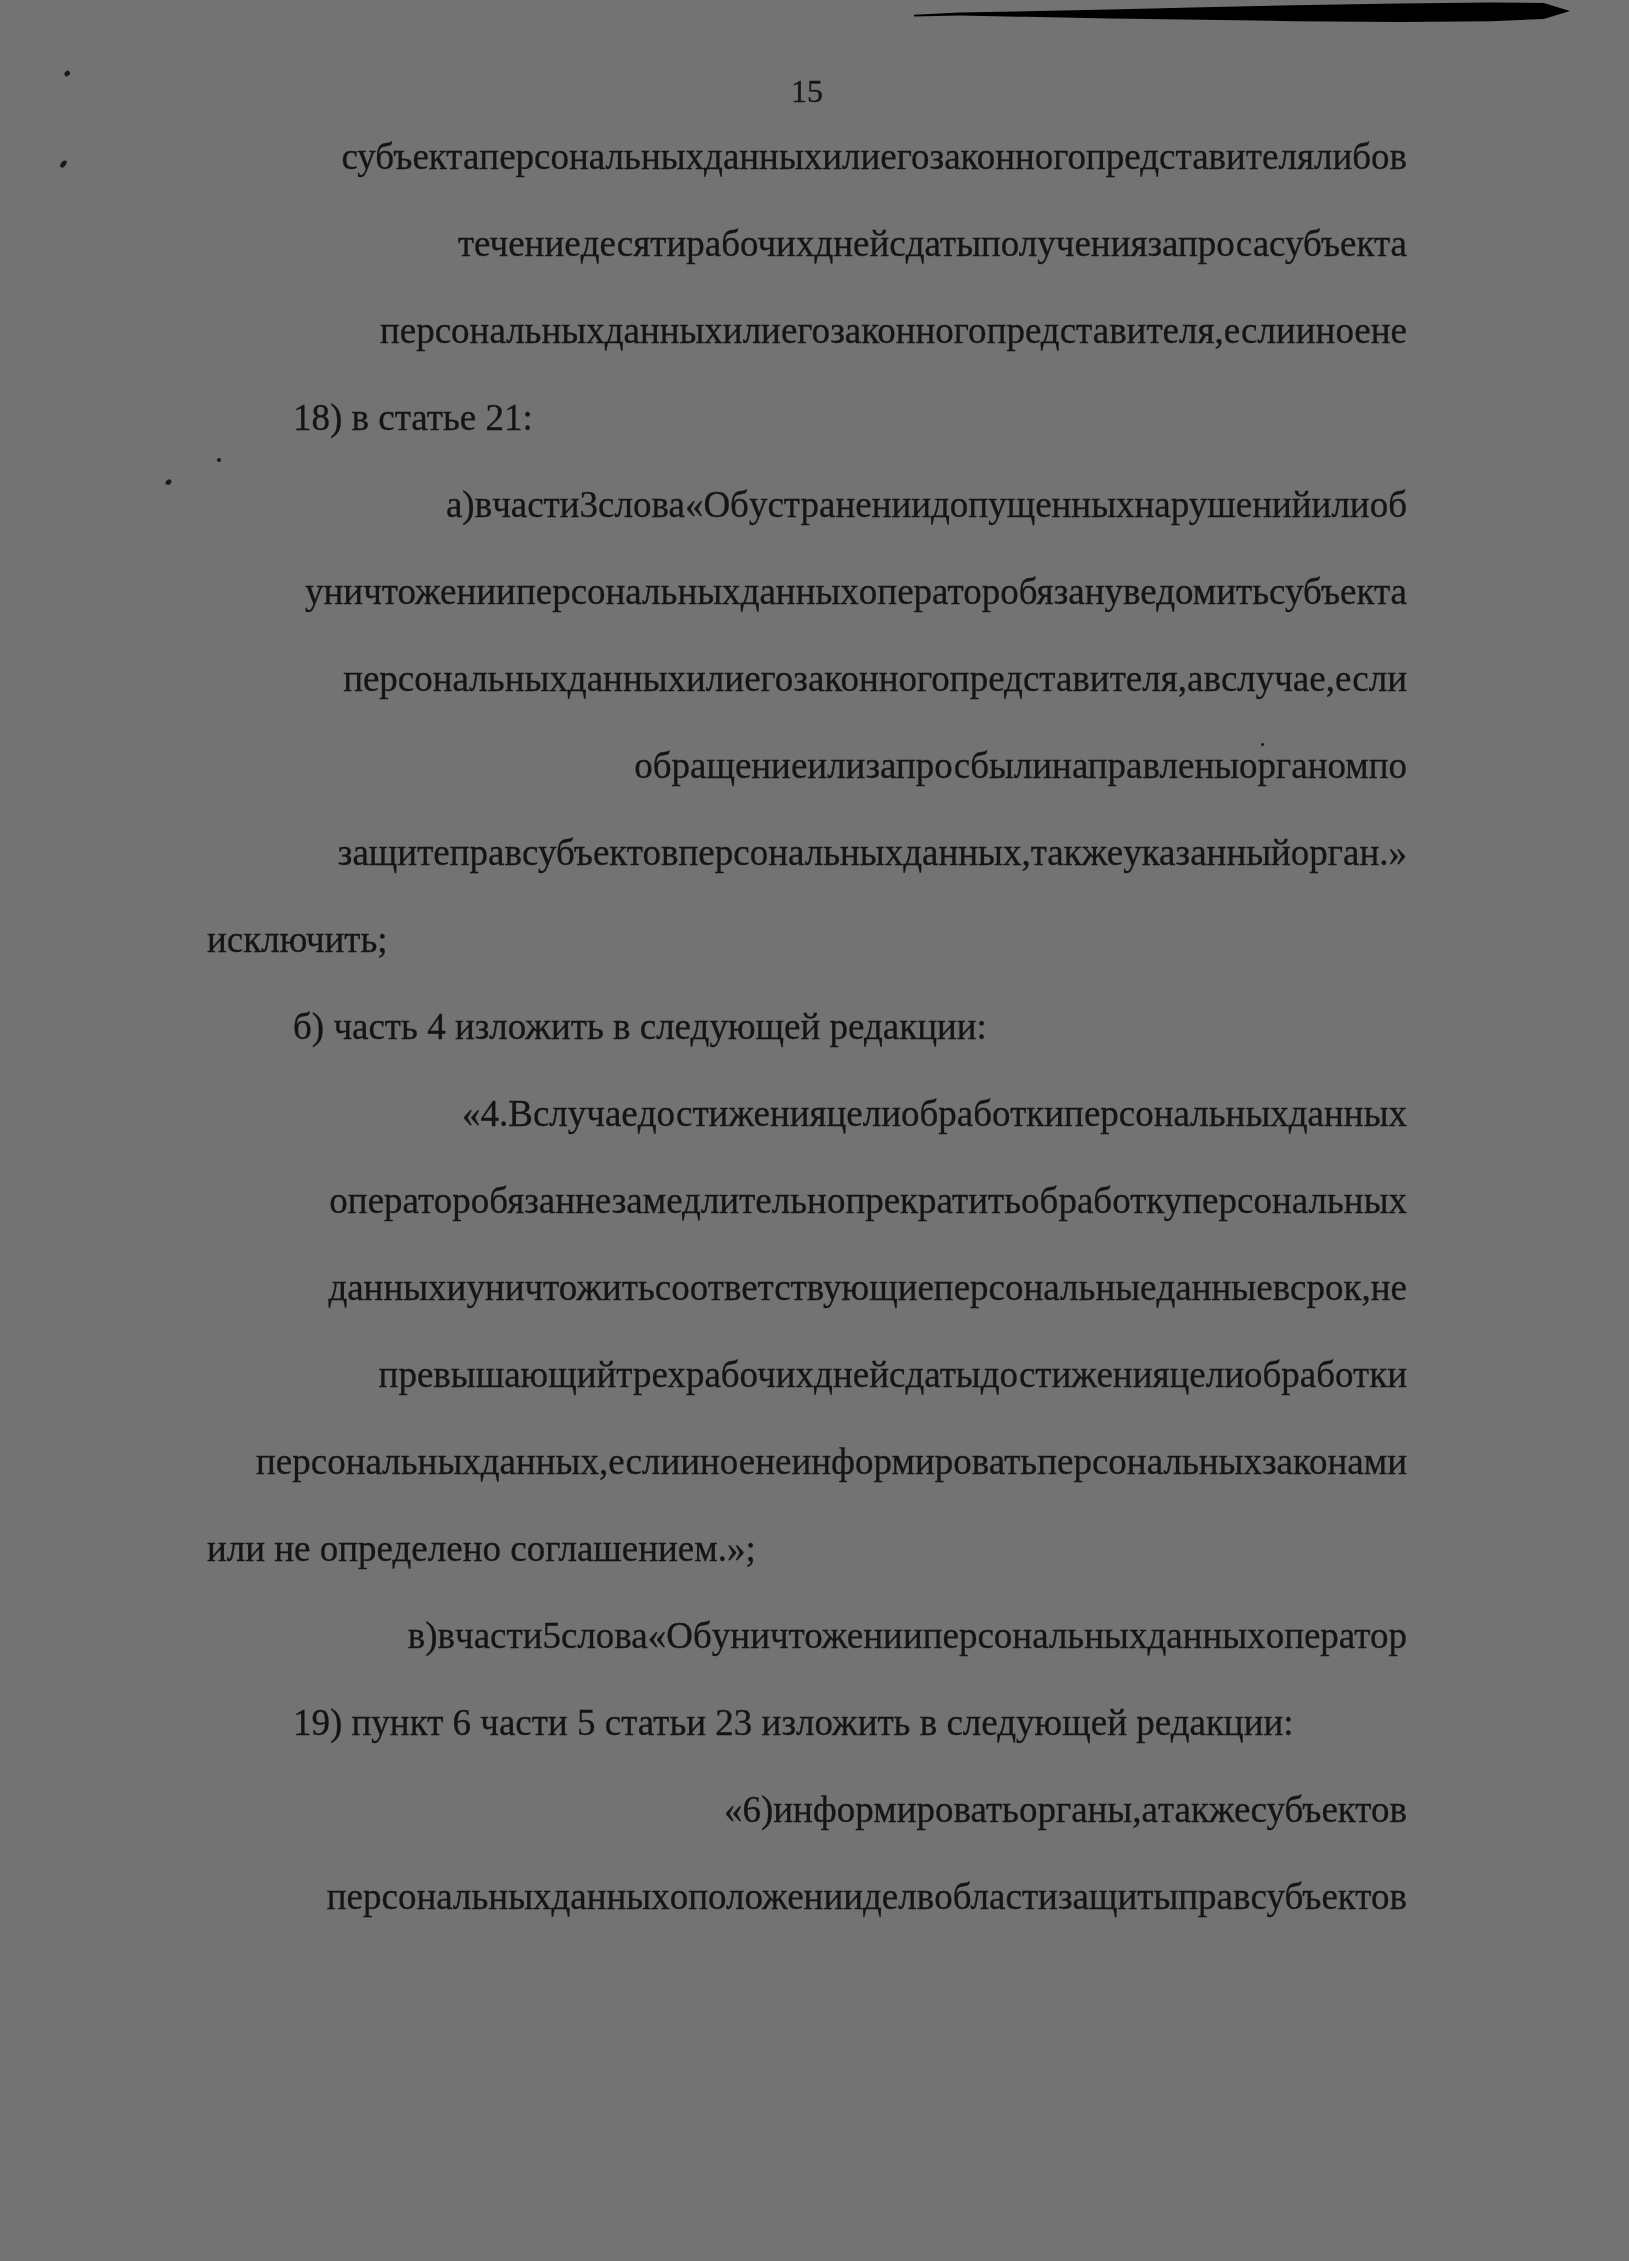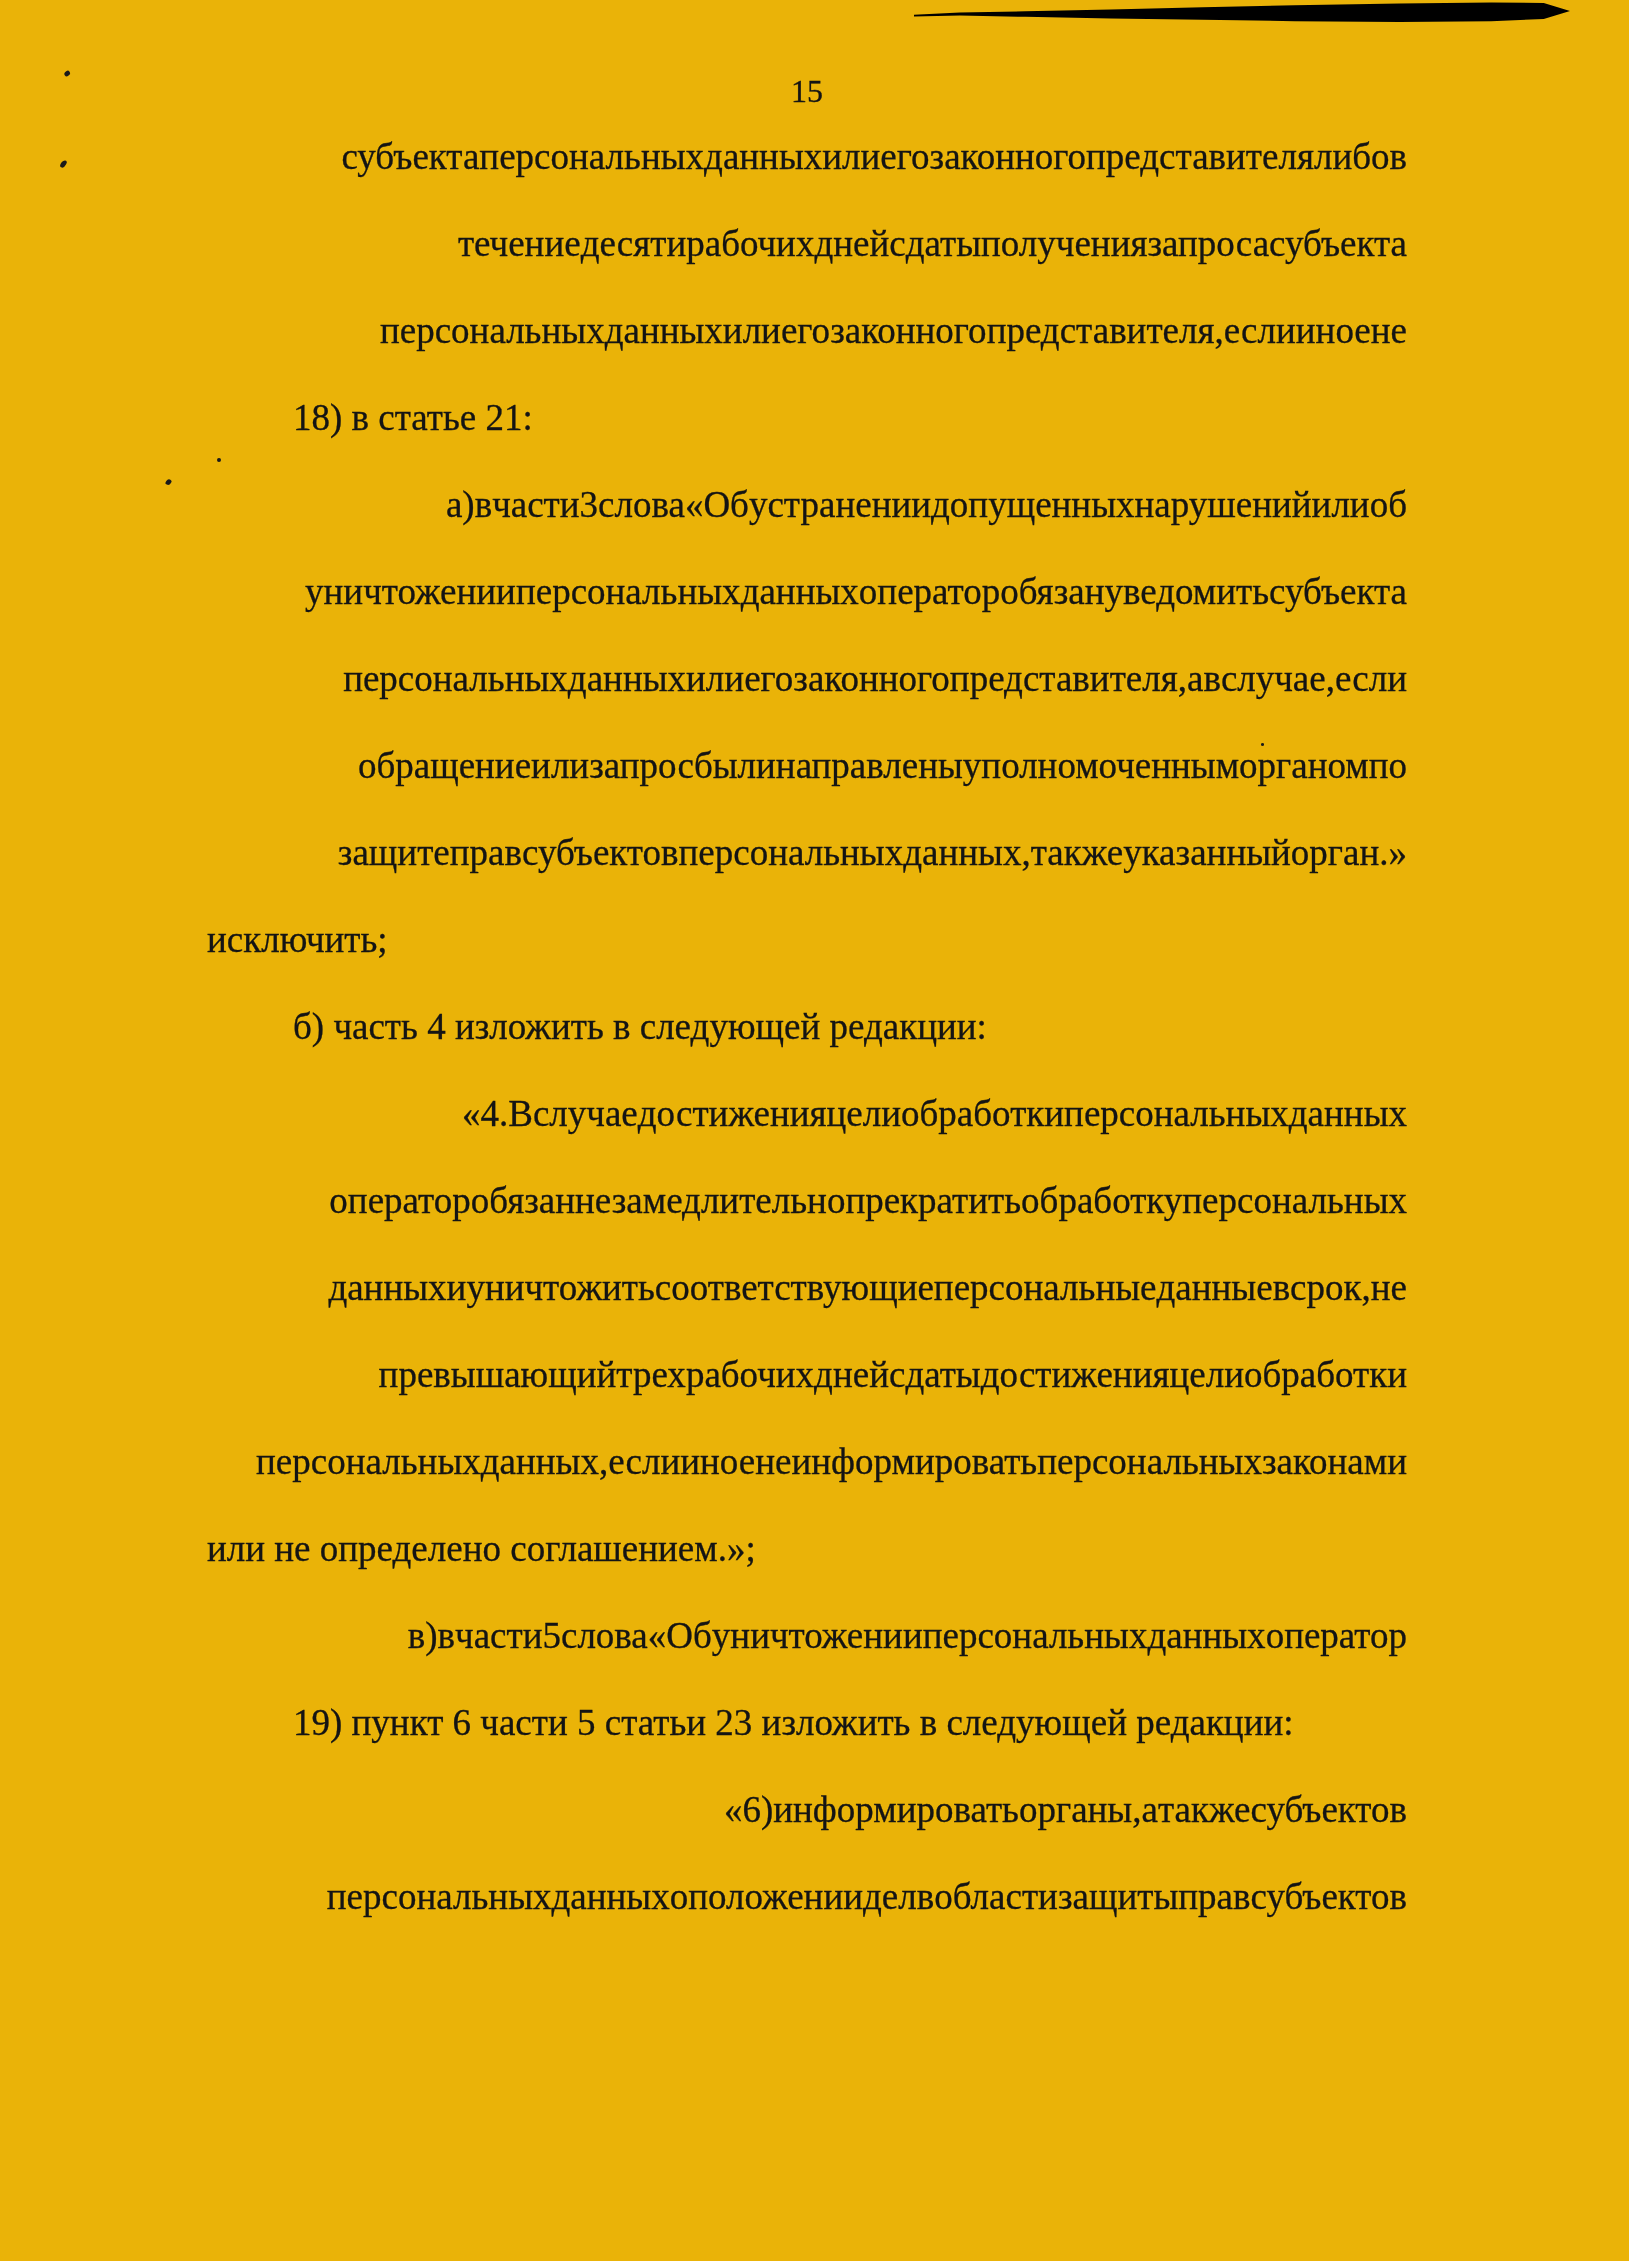--- a/index.html
+++ b/index.html
@@ -4,21 +4,21 @@
 <style>
   html, body {
     margin: 0;
     padding: 0;
     background: #e8e8e8;
   }
   #page {
     position: relative;
     width: 1630px;
     height: 2261px;
-    background: #eab308;
+    background: #737373;
     overflow: hidden;
     font-family: "Liberation Serif", "DejaVu Serif", serif;
     color: #141414;
   }
   
   #page-number {
     position: absolute;
     top: 75px;
     left: 207px;
     width: 1200px;
@@ -165,21 +165,20 @@
         <span>в</span>
         <span>случае,</span>
         <span>если</span>
       </div>
       <div class="line just">
         <span>обращение</span>
         <span>или</span>
         <span>запрос</span>
         <span>были</span>
         <span>направлены</span>
-        <span>уполномоченным</span>
         <span>органом</span>
         <span>по</span>
       </div>
       <div class="line just">
         <span>защите</span>
         <span>прав</span>
         <span>субъектов</span>
         <span>персональных</span>
         <span>данных,</span>
         <span>также</span>

